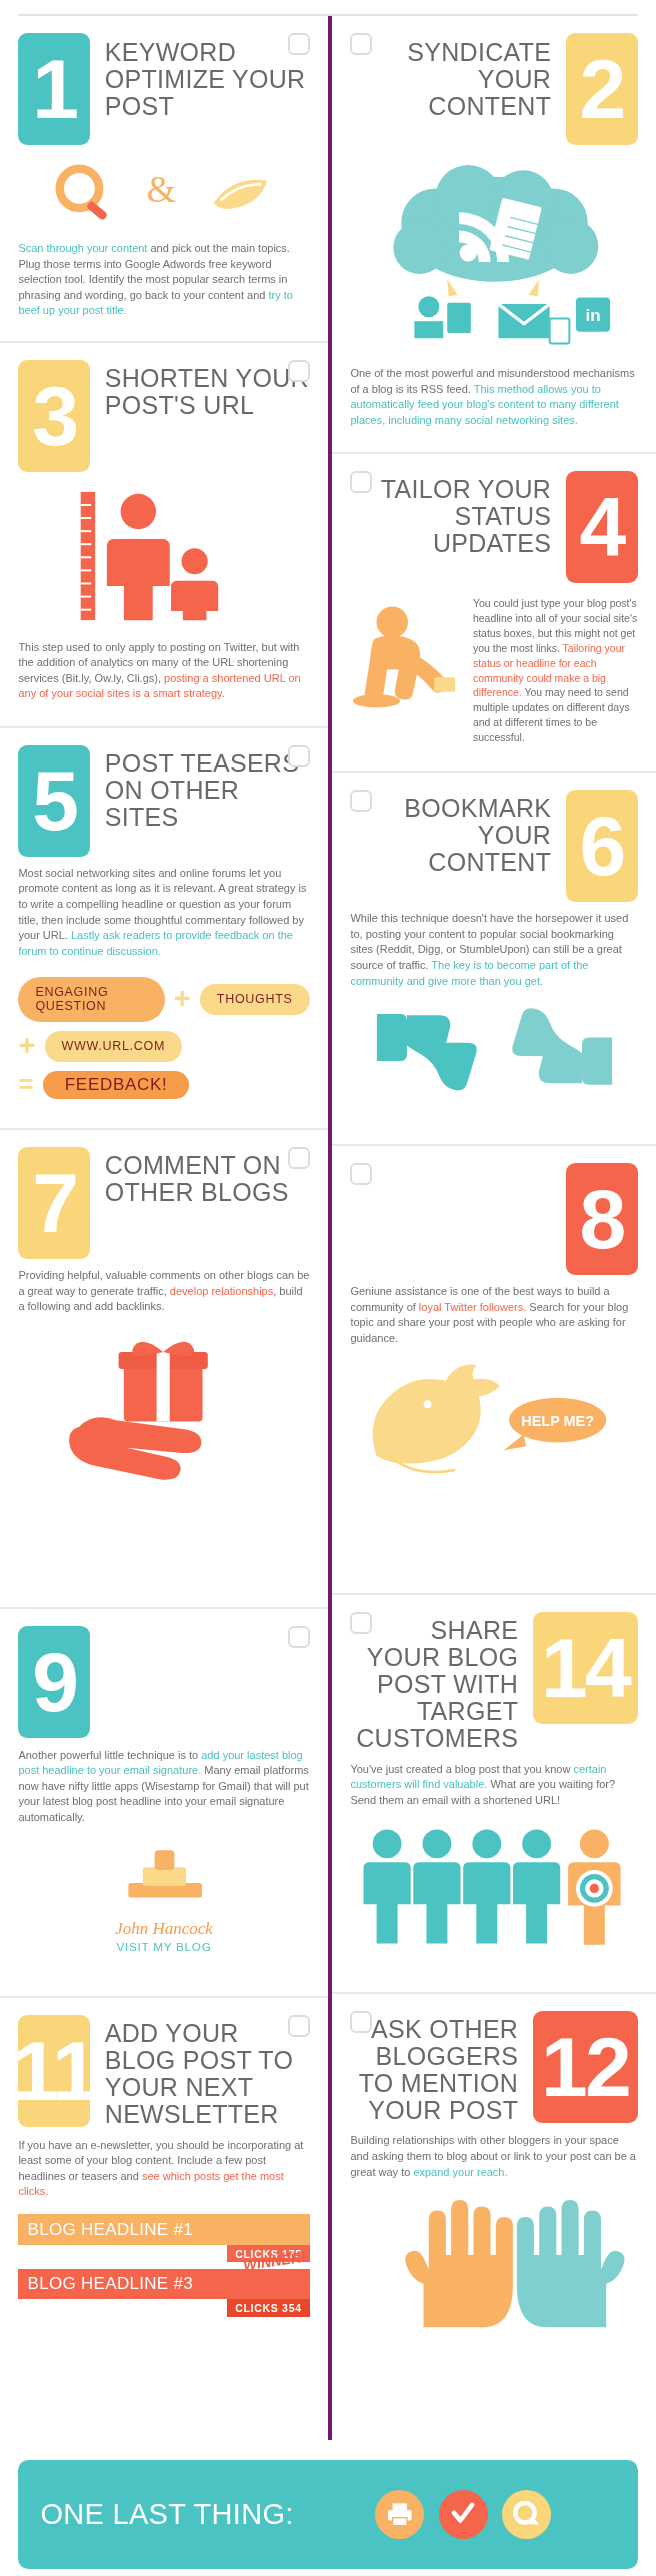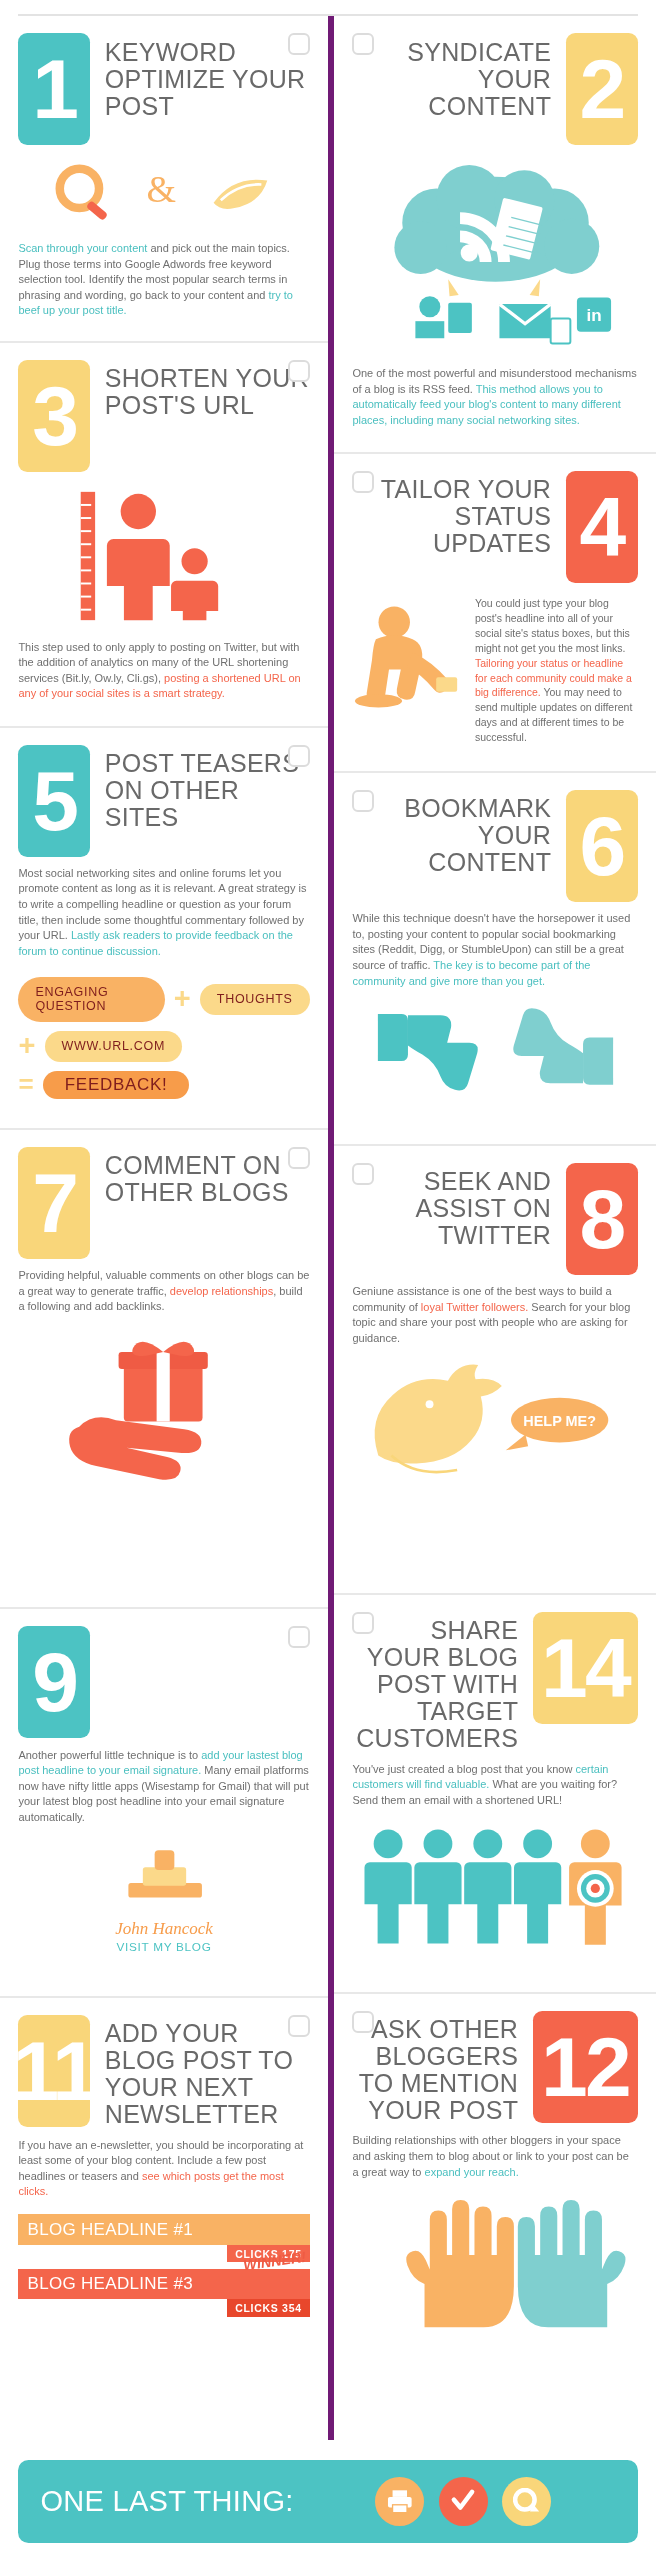--- a/index.html
+++ b/index.html
@@ -9,21 +9,21 @@
     color:#6b6b6b; -webkit-font-smoothing:antialiased;
   }
   .sheet { width:656px; position:relative; background:#fff; }
 
   
   .top-rule { height:2px; background:#e3e3e3; margin:14.4px 18.4px 0 18.4px; }
 
   
   .grid { display:flex; padding:0 0 0 0; }
   .col { width:328px; position:relative; }
-  .col.right { border-left:6px solid #701a75; }
+  .col.right { border-left:4px solid #701a75; }
 
   .tip { position:relative; padding:0 18.4px 0 18.4px; }
   .tip + .tip { border-top:2px solid #e8e8e8; }
 
   
   .tip-head { display:flex; align-items:flex-start; padding-top:17px; }
   .tip-head.rev { justify-content:flex-end; }
   .numbox {
     width:72px; height:112px; border-radius:9.2px;
     display:flex; align-items:center; justify-content:center;
@@ -79,21 +79,21 @@
   .bar-row { overflow:hidden; }
   .winner {
     position:absolute; right:3.9px; top:-15.8px; color:#ef5b44;
     font-size:14.4px; font-style:italic; font-weight:bold;
     transform:rotate(-8deg);
   }
 
   
   .last {
     margin:19.7px 18.4px 22px 18.4px; background:#4cc3c3; border-radius:10.5px;
-    display:flex; align-items:center; padding:17px 22px; gap:17px;
+    display:flex; align-items:center; padding:30px 22px; gap:17px;
   }
   .last-title { color:#fff; font-size:29px; line-height:1.0; letter-spacing:0.3px; }
   .last-icons { display:flex; gap:14.4px; flex:1; justify-content:center; }
   .ic { width:49px; height:49px; border-radius:50%; display:flex; align-items:center; justify-content:center; }
   .last-list { color:#fff; font-size:11px; line-height:1.5; font-weight:bold; letter-spacing:0.3px; text-align:right; }
 
   svg { display:block; }
 </style>
 </head>
 <body>
@@ -377,21 +377,20 @@
               <path d="M334 126 h-50 q-18 0 -16 -18 l6 -24 h-34 q-16 0 -12 -16 l14 -46 q4 -14 20 -10 q16 4 22 20 q8 22 28 34 q14 8 22 14z"></path>
             </g>
           </svg>
         </div>
         <div style="height:33px"></div>
       </div>
 
       <div class="tip">
         <div class="checkbox cb-left"></div>
         <div class="tip-head rev">
-          <div class="tip-title">SEEK AND ASSIST ON TWITTER</div>
           <div class="numbox" style="background:#f4654b">
             <span>8</span>
           </div>
         </div>
         <div class="body-text">
           <span>Geniune assistance is one of the best ways to build a community of </span><span class="hl-red">loyal Twitter followers.</span><span> Search for your blog topic and share your post with people who are asking for guidance.</span>
         </div>
         <div style="position:relative;margin-top:10.5px">
           <svg width="276" height="138" viewBox="0 0 420 210">
             <path d="M40 150 q-18 -56 22 -92 q34 -32 84 -22 q16 -28 46 -24 q-8 12 -4 22 q26 -4 40 10 q-14 14 -32 16 q10 38 -14 66 q-28 34 -84 36 q-38 2 -58 -12z" fill="#fbd98a"></path>

